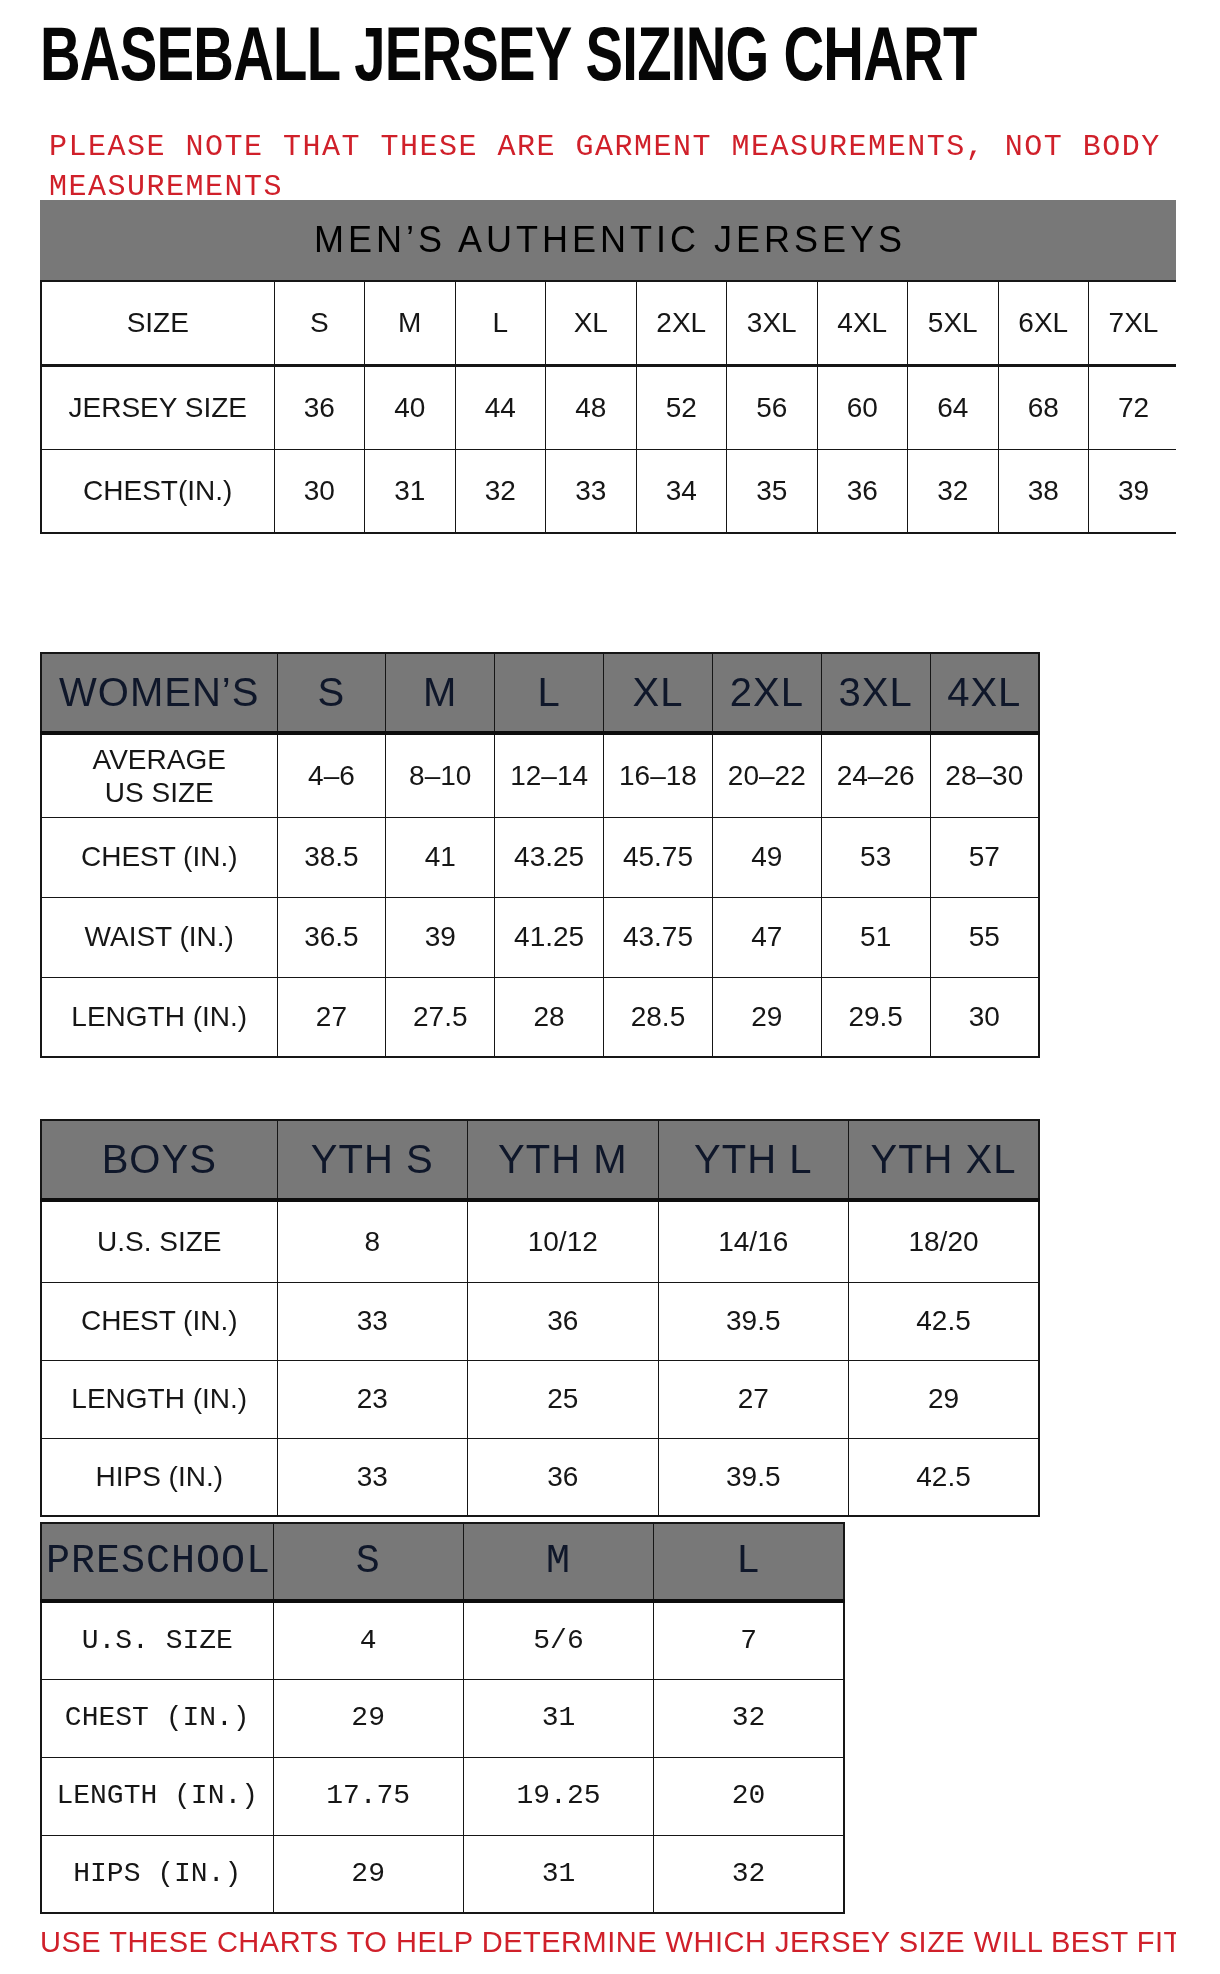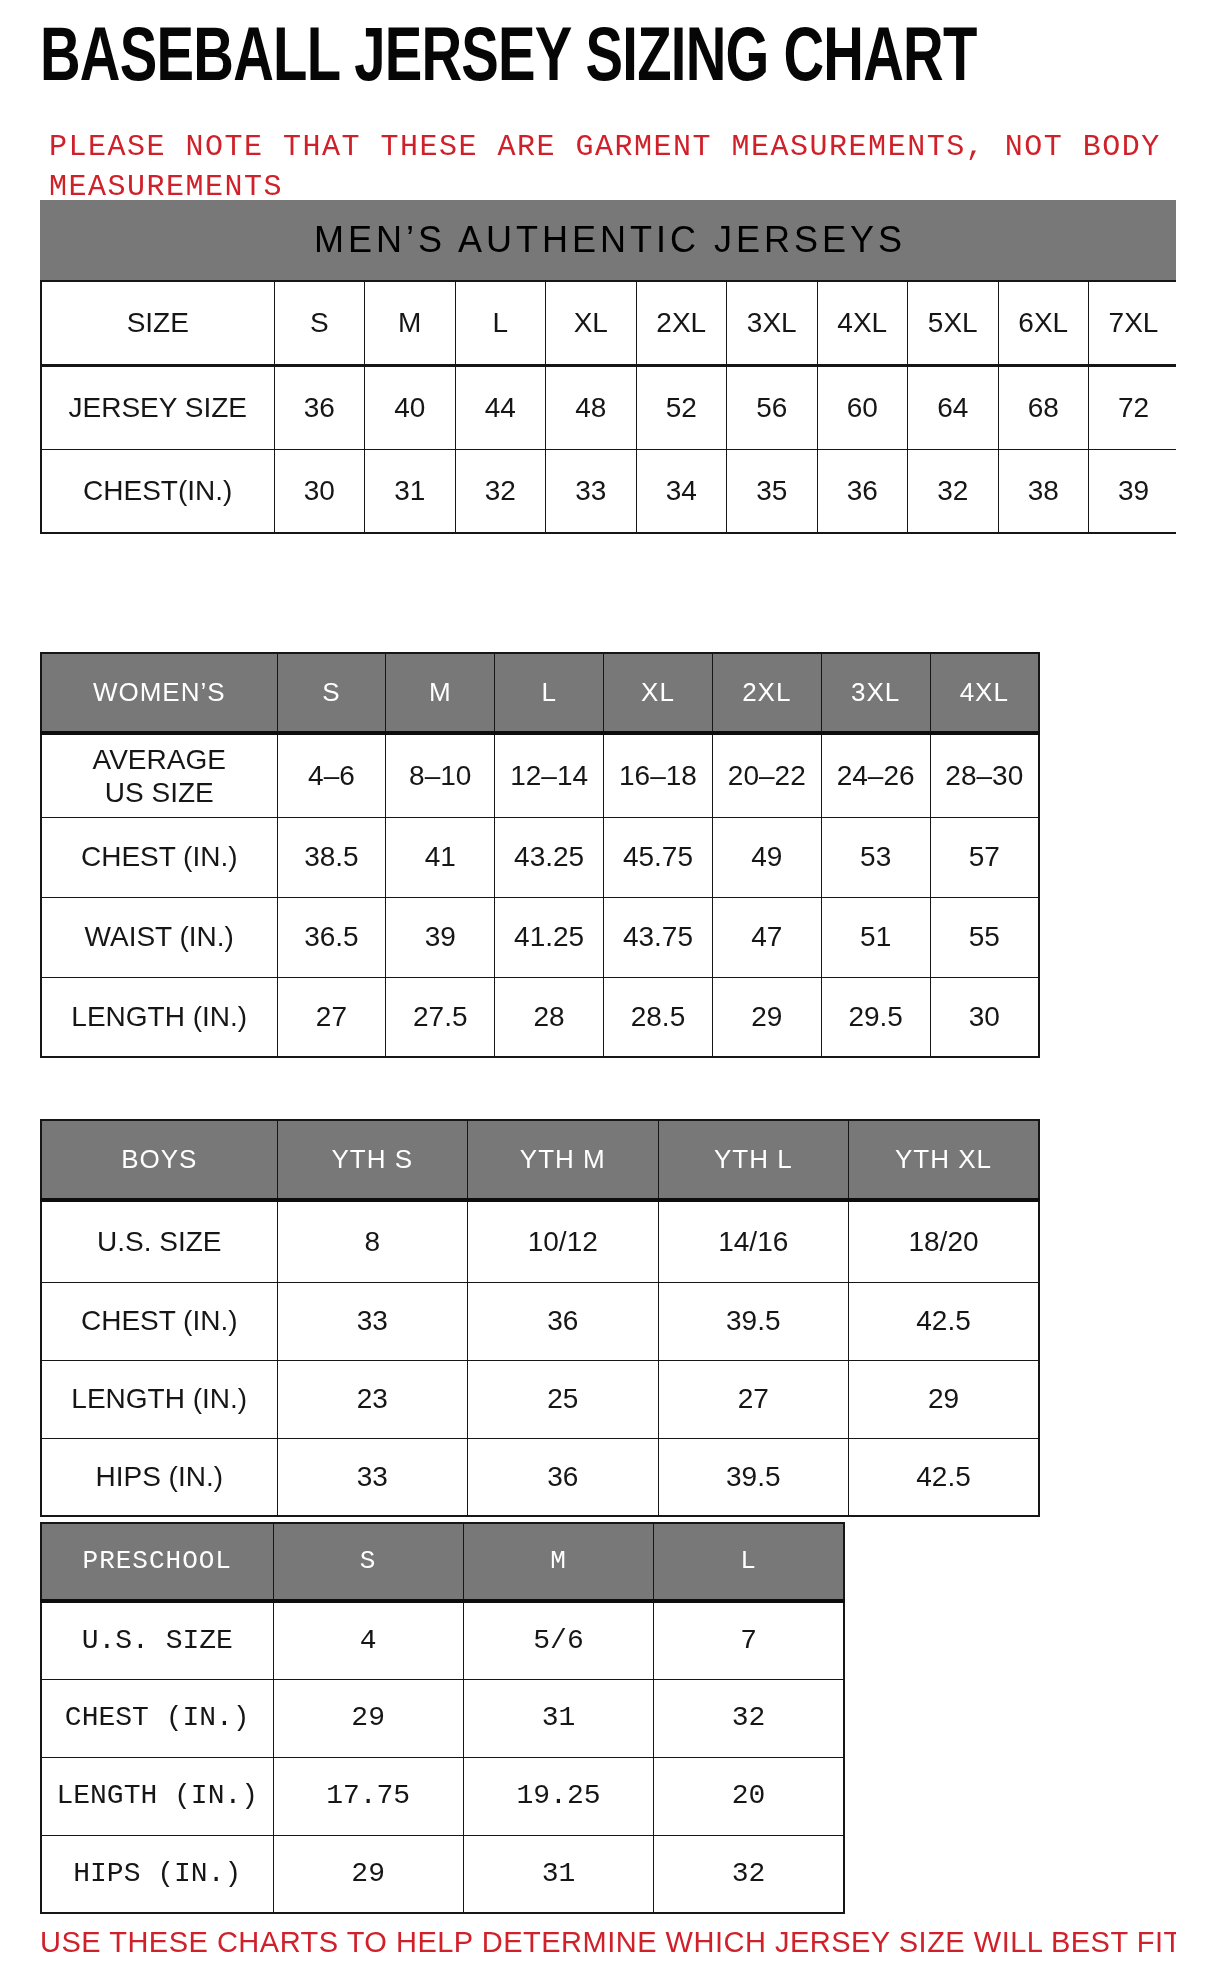--- a/index.html
+++ b/index.html
@@ -34,21 +34,21 @@
   }
   table{
     border-collapse:collapse;table-layout:fixed;width:100%;
     background:#fff;border:2px solid #161616;padding-left:20px;
   }
   td{
     border:1.5px solid #161616;text-align:center;vertical-align:middle;
     font-size:28px;color:#161616;padding:0 4px;white-space:pre-line;line-height:1.18;
   }
   tr.header-row td{
-    background:#787878;color:#ffffff;font-size:26px;letter-spacing:1px;
+    background:#787878;color:#0f172a;font-size:40px;letter-spacing:1px;
     border-bottom:4px solid #0d0d0d;
   }
   
   .tb-mens tr{height:84px}
   .tb-mens tr:first-child td{border-bottom-width:3px}
   .tb-womens tr{height:80px}
   .tb-womens tr:nth-child(2){height:84px}
   .tb-boys tr{height:78px}
   .tb-boys tr.header-row{height:80px}
   .tb-boys tr:nth-child(2){height:82px}

